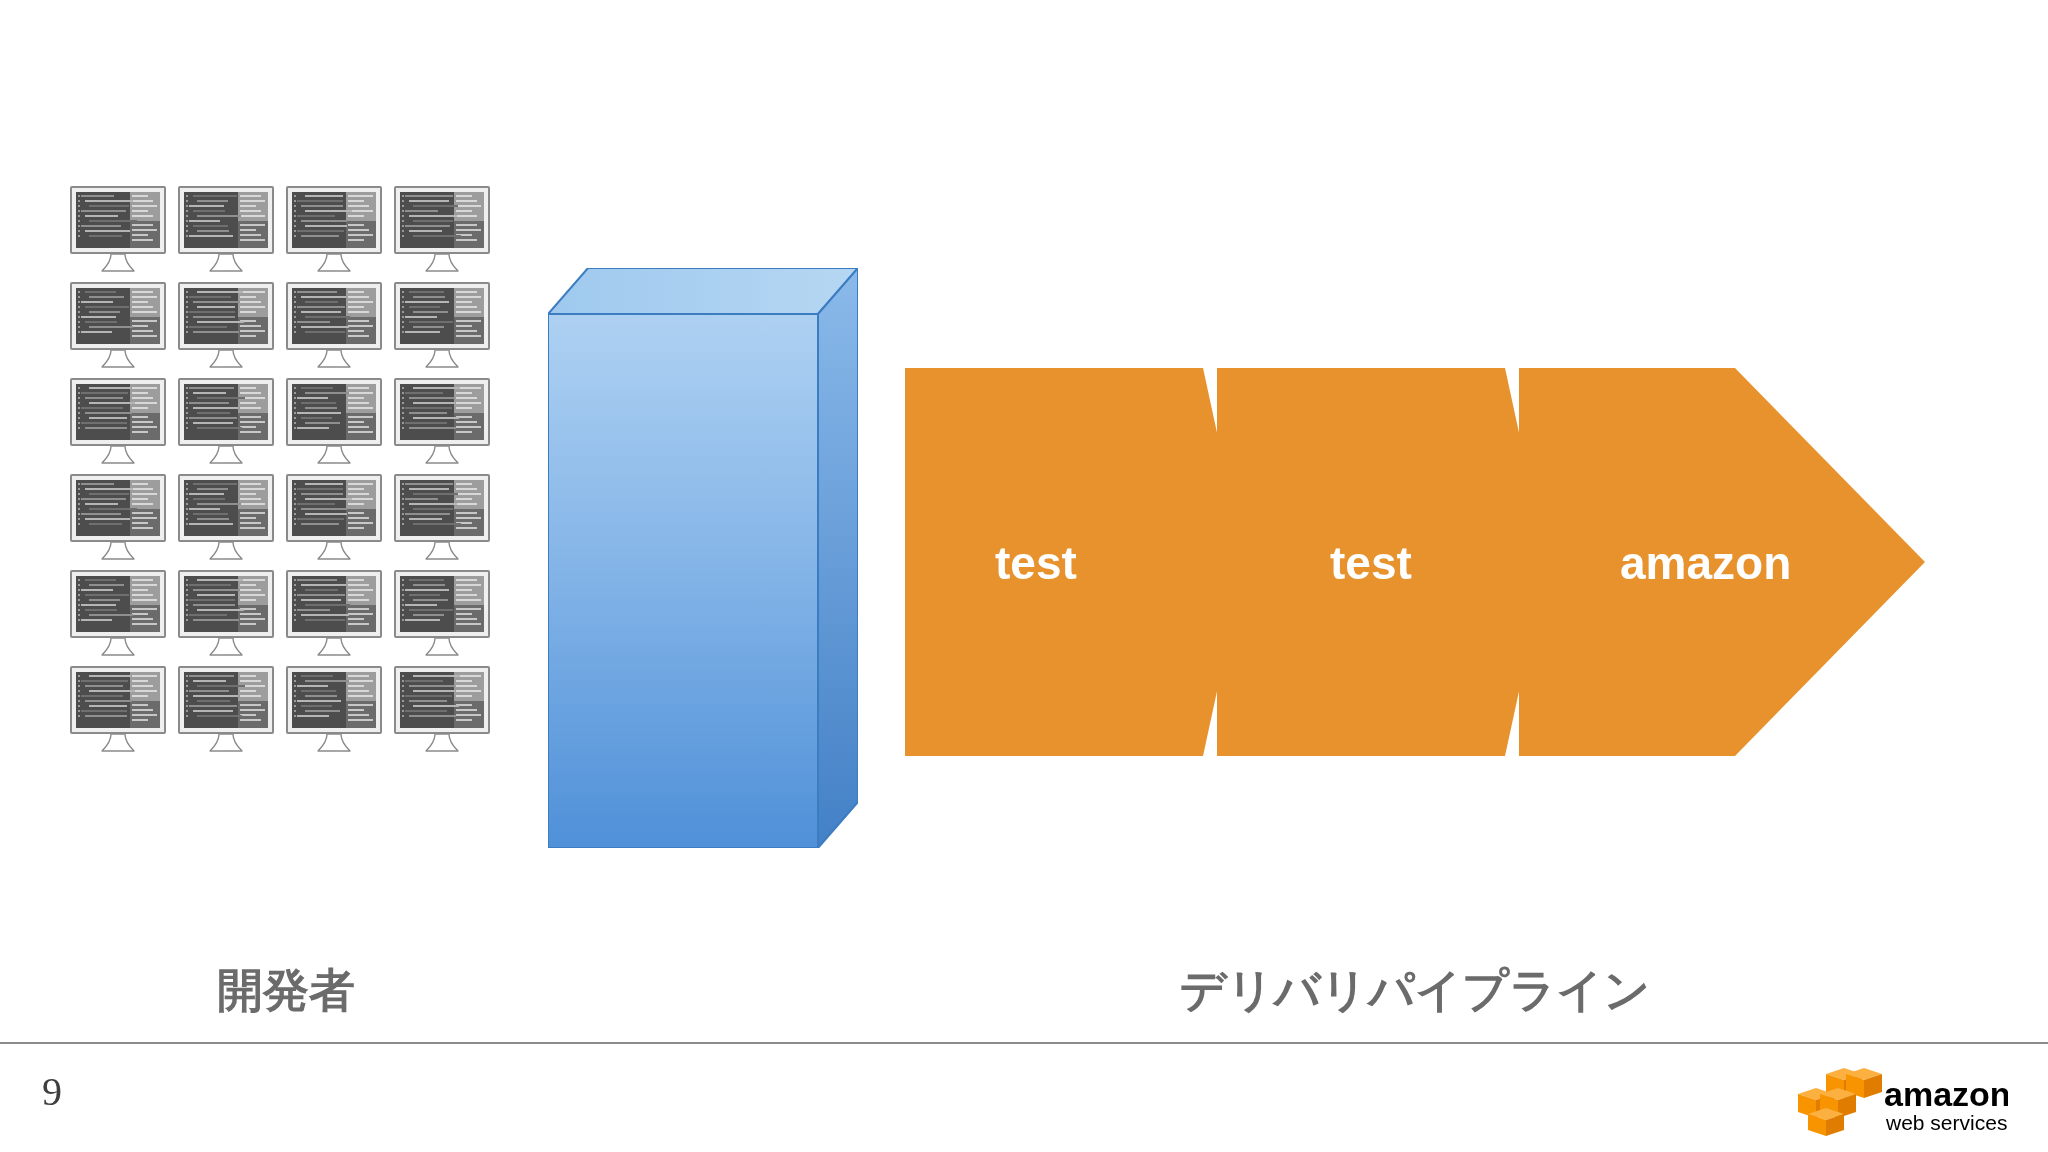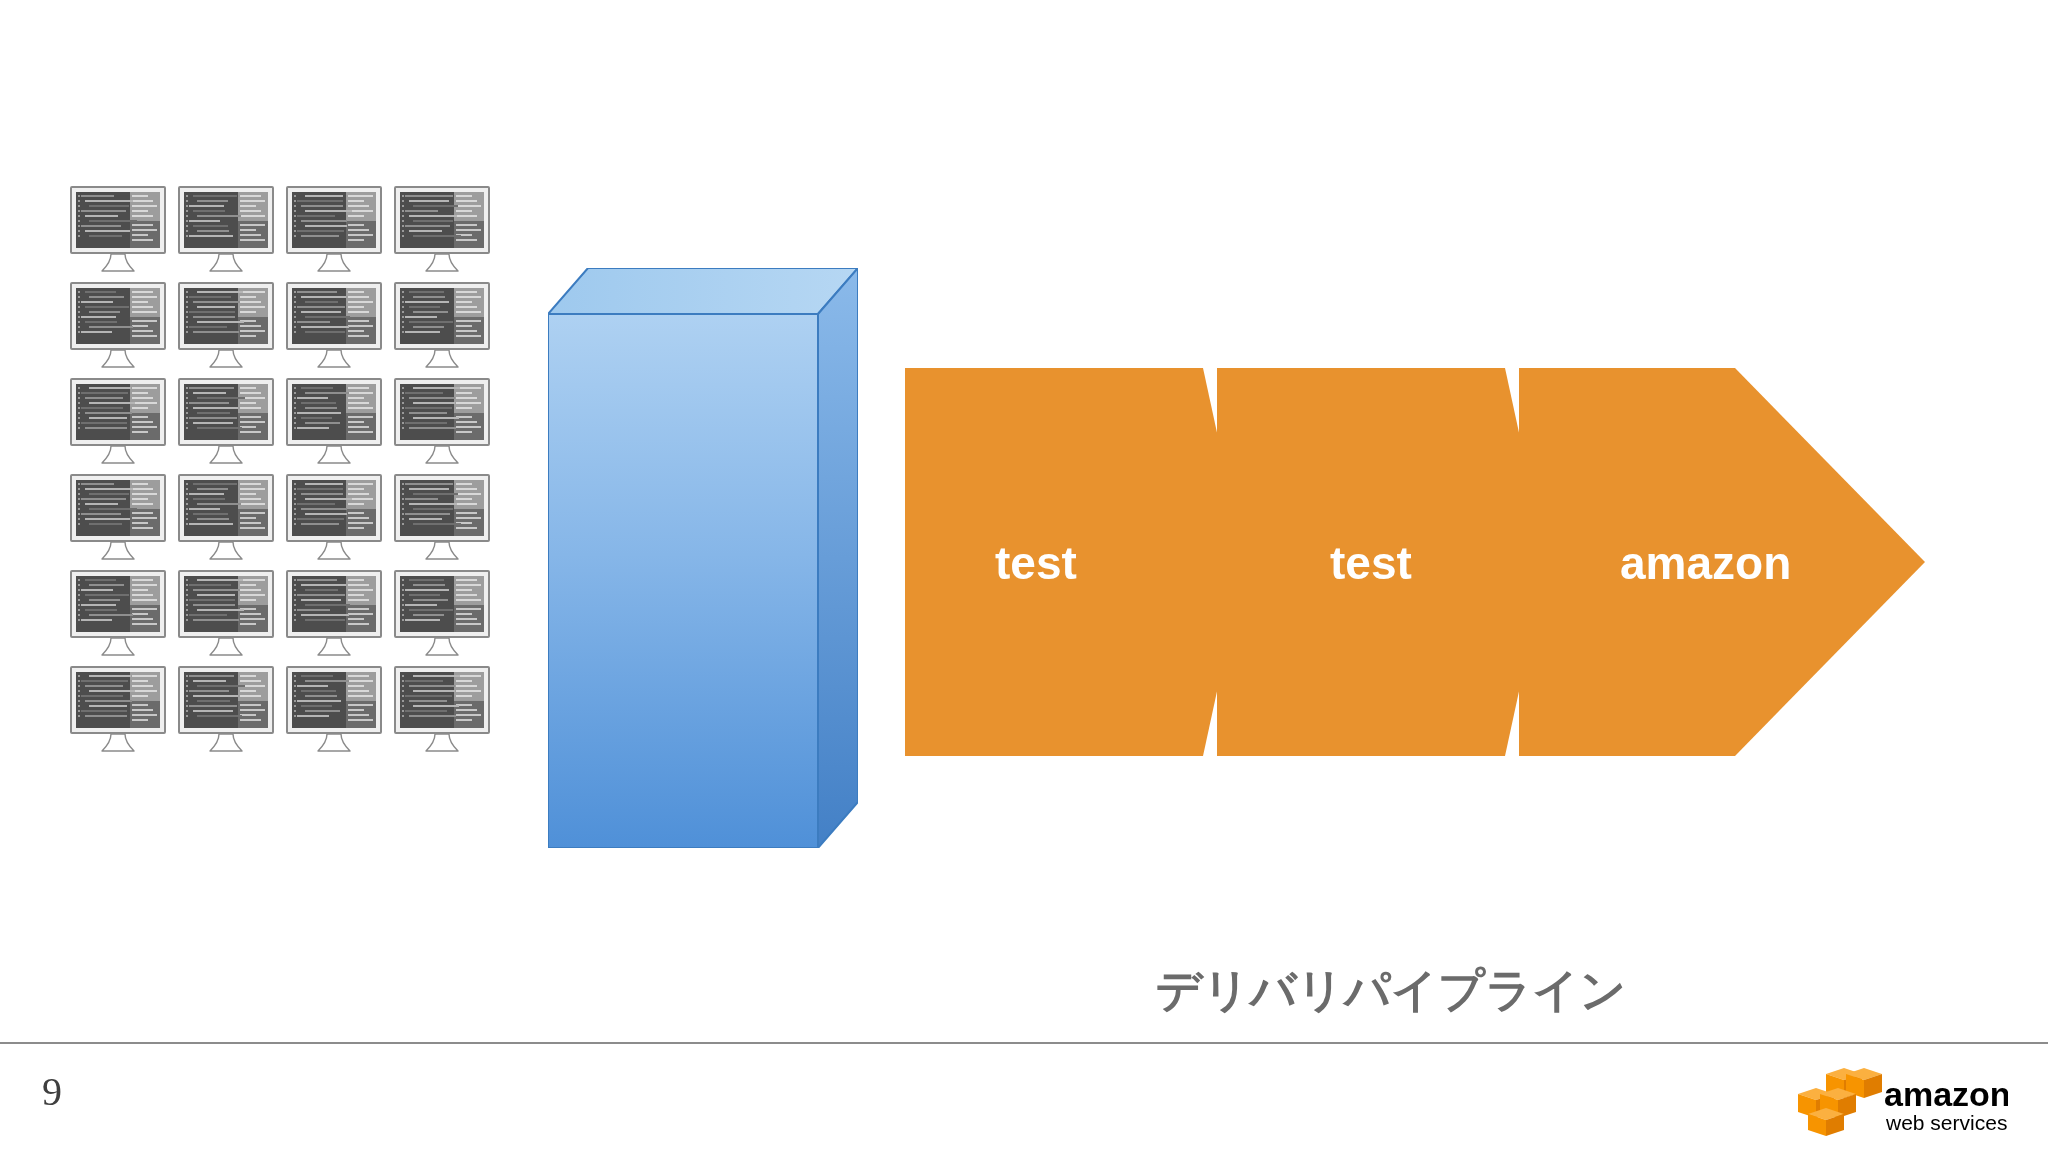--- a/index.html
+++ b/index.html
@@ -170,21 +170,21 @@
   .caption {
     position: absolute;
     color: #6b6b6b;
     font-size: 46px;
     font-weight: bold;
     white-space: nowrap;
     text-align: center;
   }
   #caption-developers { left: 70px;  top: 960px; width: 432px; }
   #caption-app        { left: 548px; top: 960px; width: 310px; }
-  #caption-pipeline   { left: 881px; top: 960px; width: 1020px; }
+  #caption-pipeline   { left: 905px; top: 960px; width: 1020px; }
 
   
   #footer-rule {
     position: absolute;
     left: 0;
     top: 1042px;
     width: 2048px;
     height: 2px;
     background: #8c8c8c;
   }
@@ -1396,20 +1396,21 @@
     <svg width="1020" height="388" viewBox="0 0 1020 388" xmlns="http://www.w3.org/2000/svg">
       <polygon points="0,0 298,0 340,194 298,388 0,388" fill="#e8922e"></polygon>
       <polygon points="312,0 600,0 642,194 600,388 312,388" fill="#e8922e"></polygon>
       <polygon points="614,0 830,0 1020,194 830,388 614,388" fill="#e8922e"></polygon>
     </svg>
     <div class="stage-label" id="stage-label-build">test</div>
     <div class="stage-label" id="stage-label-test">test</div>
     <div class="stage-label" id="stage-label-release">amazon</div>
   </div>
 
+  <div class="caption" id="caption-developers">開発者</div>
   <div class="caption" id="caption-pipeline">デリバリパイプライン</div>
 
   <div id="footer-rule"></div>
   <div id="page-number">9</div>
 
   <div id="aws-logo">
     <svg width="216" height="68" viewBox="0 0 216 68" xmlns="http://www.w3.org/2000/svg">
       <g>
 
         <g>

